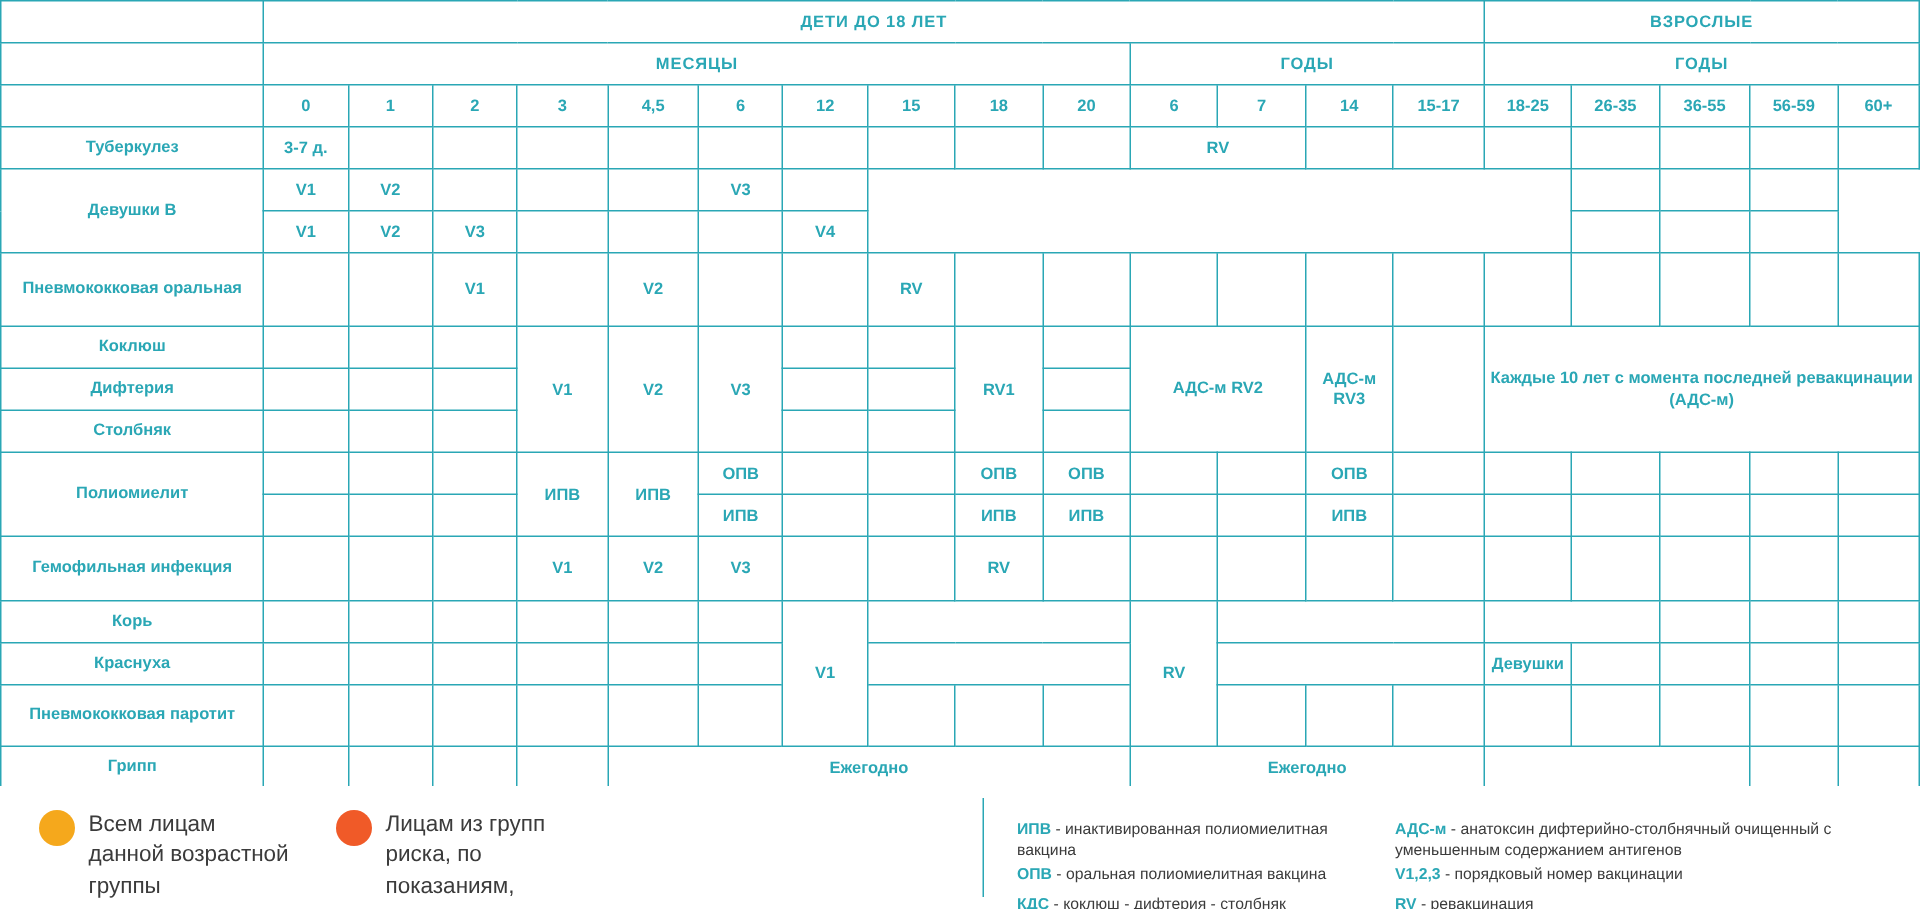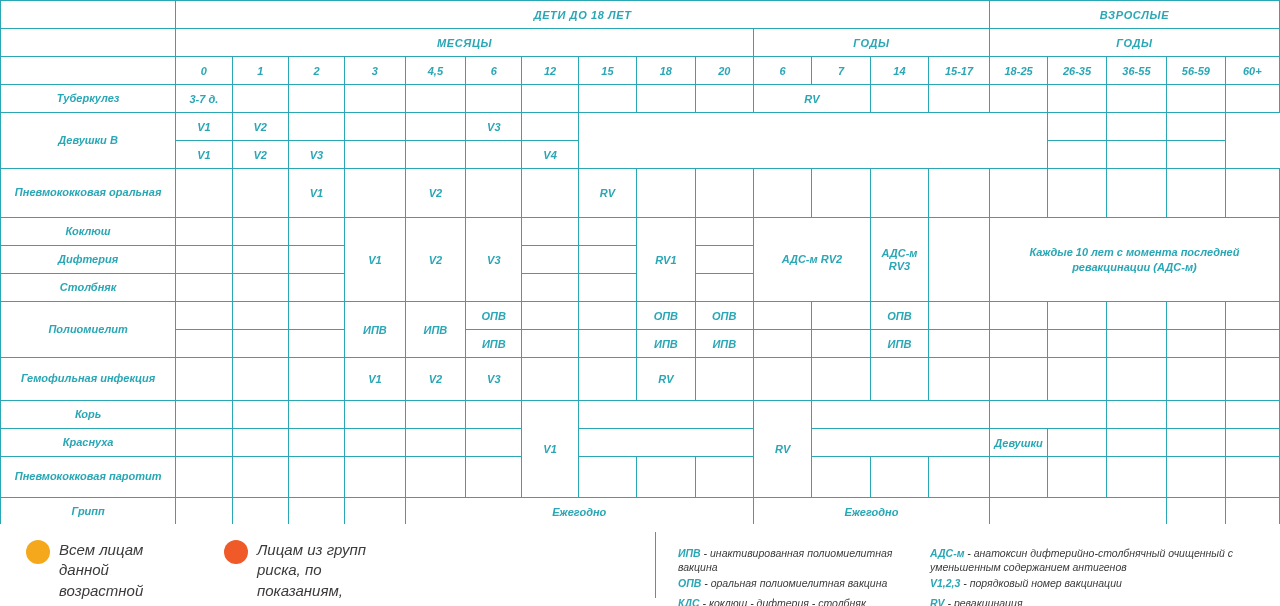--- a/index.html
+++ b/index.html
@@ -3,21 +3,21 @@
 <meta charset="utf-8">
 <style>
   html,body{margin:0;padding:0;}
   body{
     width:1280px;height:606px;
     background:#ffffff;
     font-family:"Liberation Sans", sans-serif;
     color:#2aa7b5;
     overflow:hidden;
   }
-  #wrap{position:relative;width:1280px;height:606px;font-style:italic;}
+  #wrap{position:relative;width:1280px;height:606px;}
 
   
   table.sched{
     border-collapse:collapse;
     table-layout:fixed;
     width:1280px;
     position:absolute;left:0;top:0;
   }
   table.sched td, table.sched th{
     border:1px solid #2aa7b5;

